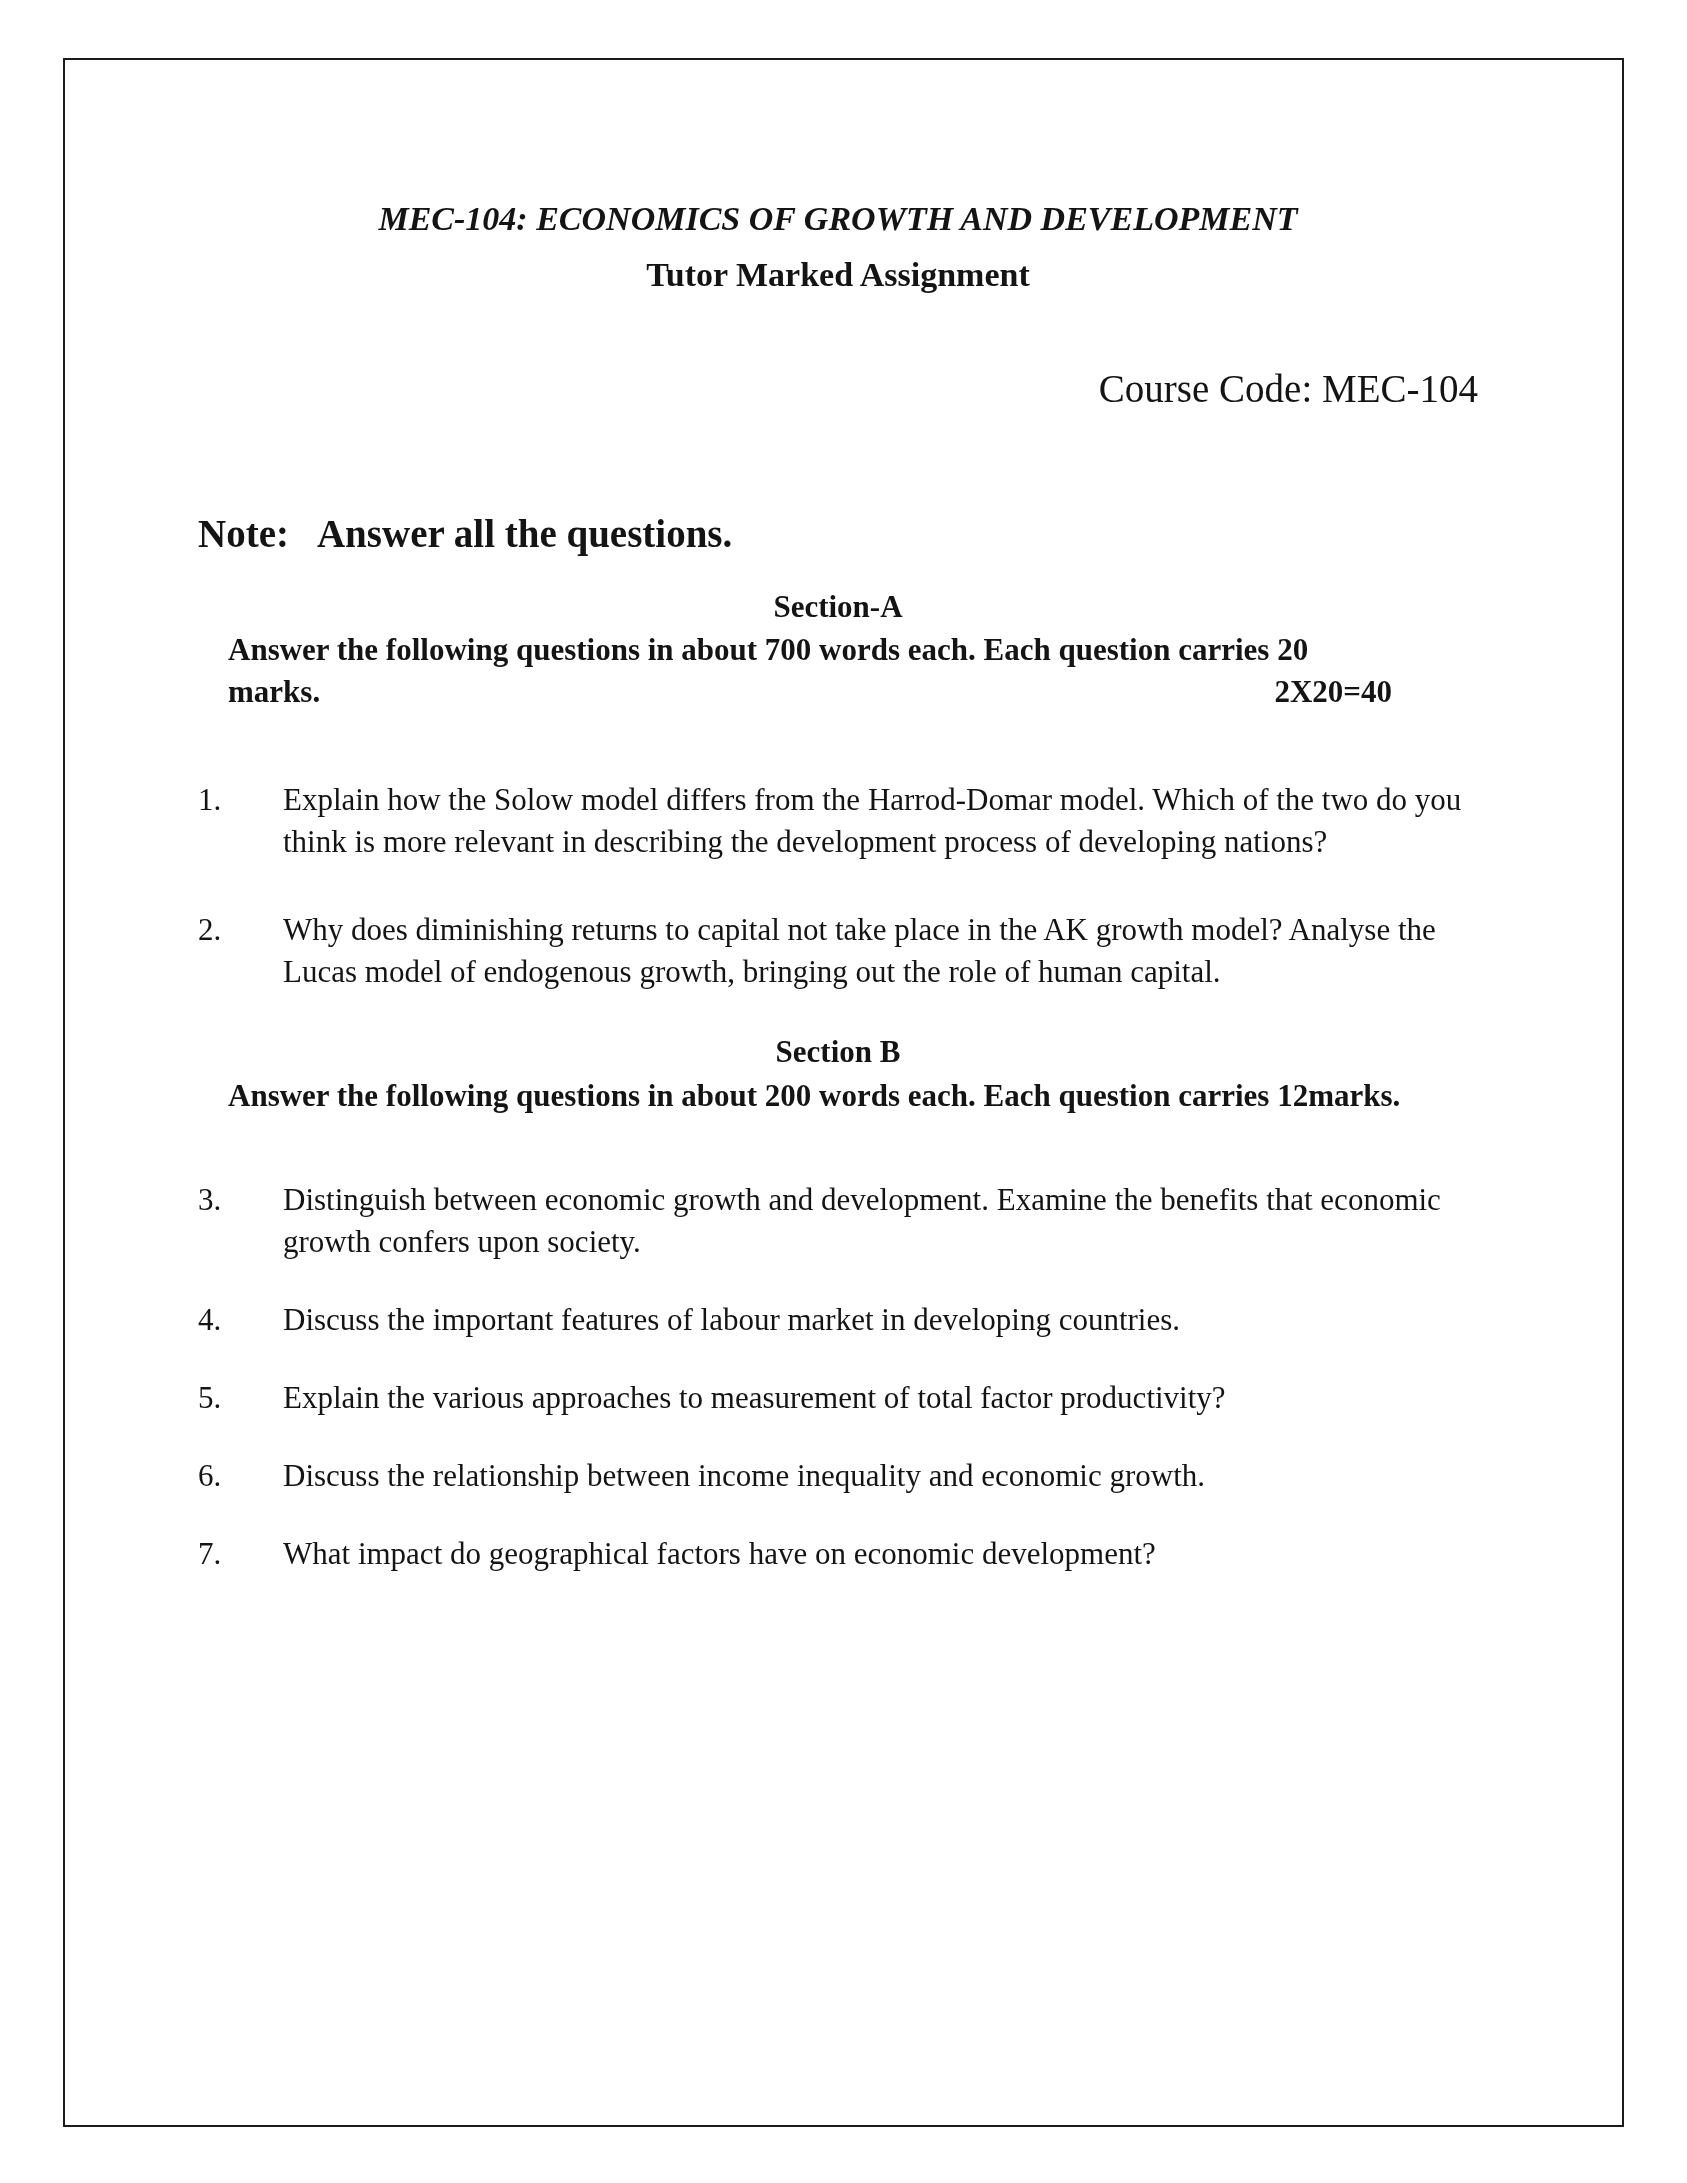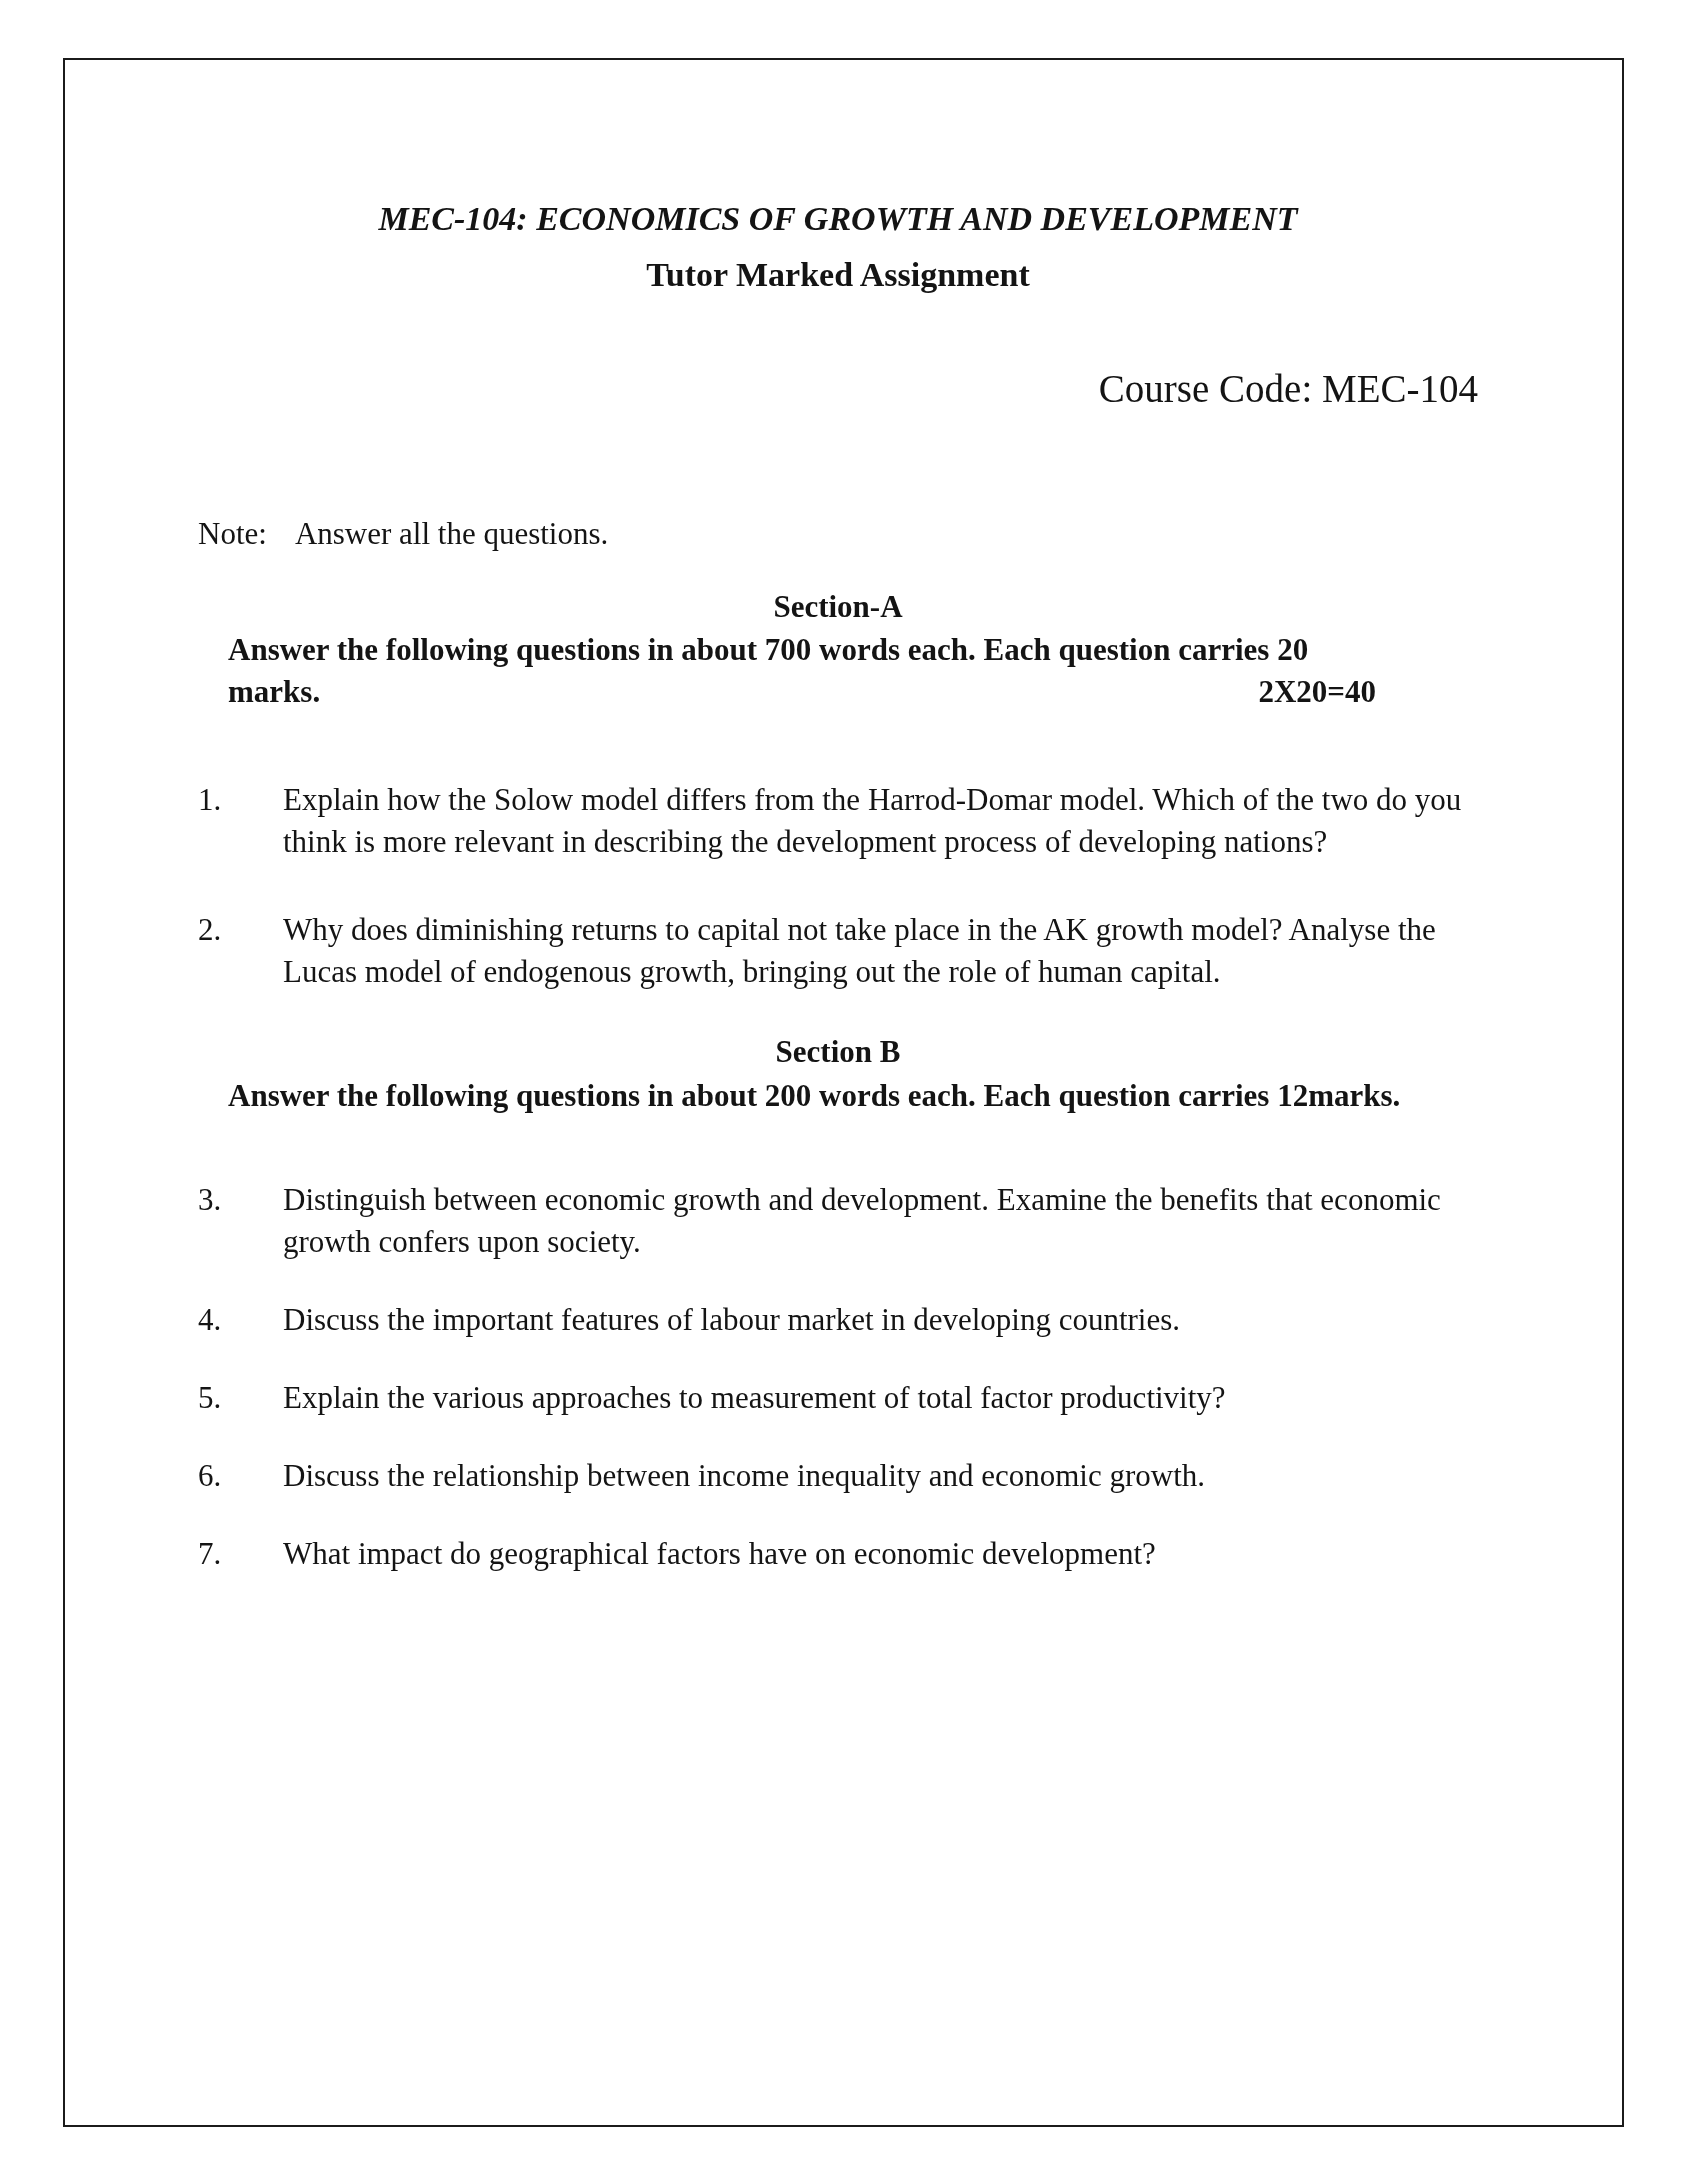--- a/index.html
+++ b/index.html
@@ -45,23 +45,23 @@
     margin: 12px;
   }
   .meta {
     margin-top: 71px;
     font-size: 39px;
     line-height: 42px;
     text-align: right;
   }
   .note {
     margin-top: 103px;
-    font-size: 31px;
+    font-size: 39px;
     line-height: 42px;
-    font-weight: normal;
+    font-weight: bold;
   }
   .note-text {
     margin-left: 28px;
   }
   .section-heading {
     margin-top: 31px;
     font-size: 31px;
     line-height: 42px;
     font-weight: bold;
     text-align: center;
@@ -72,21 +72,21 @@
     margin-left: 30px;
     font-size: 31px;
     line-height: 42px;
     font-weight: bold;
   }
   .instruction-a {
     width: 1164px;
   }
   .marks-a {
     position: absolute;
-    right: 16px;
+    right: 0;
     bottom: 0;
   }
   .marks-b {
     display: block;
     margin-left: 6.6px;
   }
   .q-row {
     display: flex;
     font-size: 31px;
     line-height: 42px;

